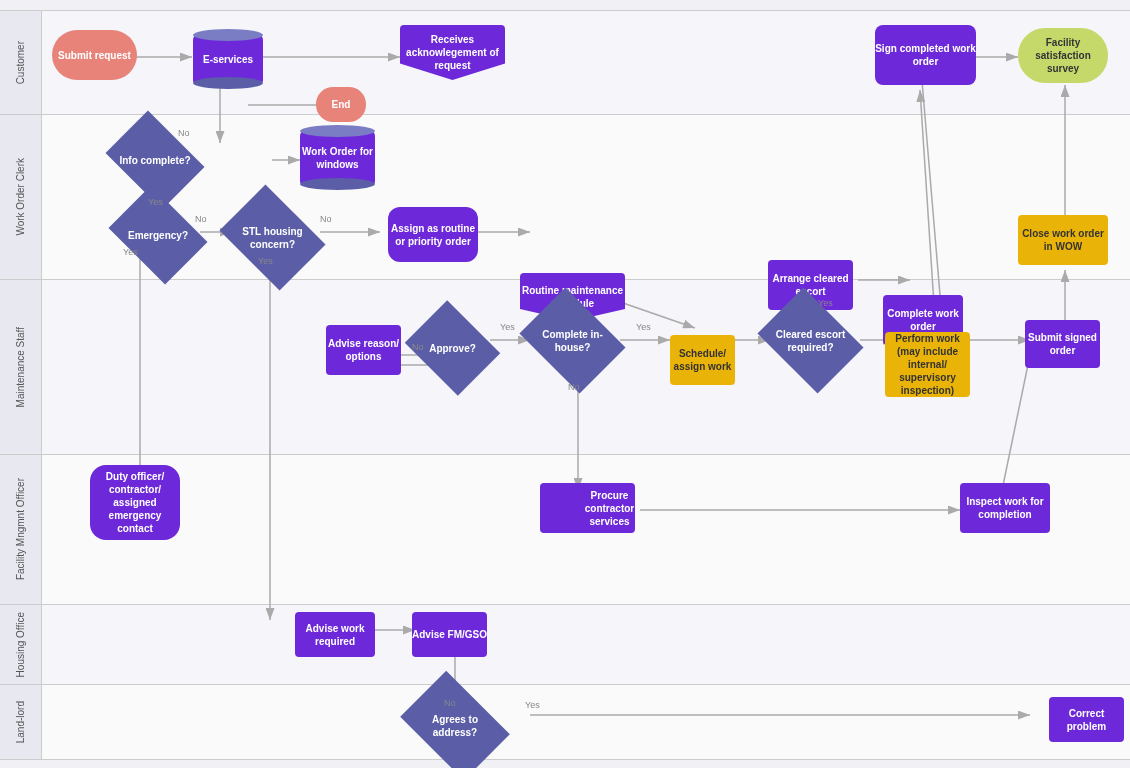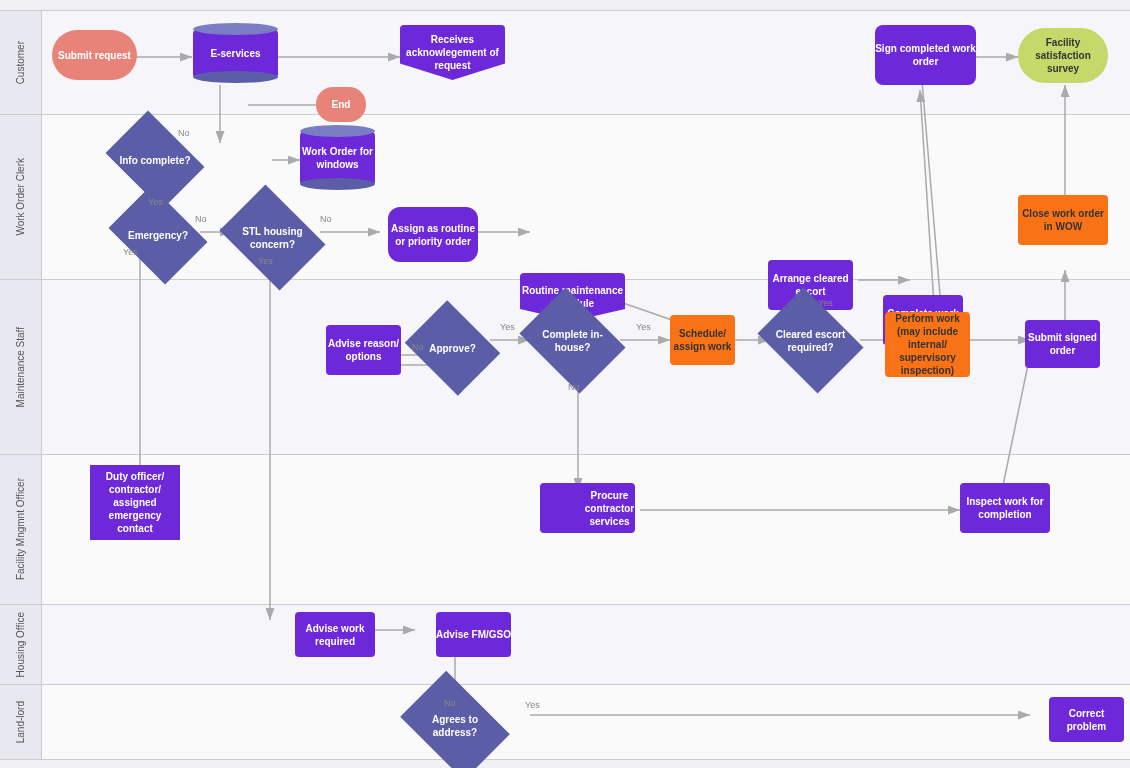--- a/index.html
+++ b/index.html
@@ -32,23 +32,24 @@
       line-height: 1.3;
     }
 
     .rect-purple {
       background: #6d28d9;
       color: white;
       border-radius: 4px;
     }
 
     .rect-green {
-      background: #f97316;
+      background: #eab308;
       color: #333;
       border-radius: 4px;
+      margin-top: 20px;
     }
 
     .oval-pink {
       background: #e8837a;
       color: white;
       border-radius: 50%;
     }
 
     .oval-green {
       background: #c5d96b;
@@ -199,21 +200,21 @@
 
     <line class="arrow-line" x1="600" y1="295" x2="695" y2="328"></line>
 
     <line class="arrow-line" x1="935" y1="320" x2="920" y2="90"></line>
   </svg>
 
   <div class="shape oval-pink" style="left:52px;top:30px;width:85px;height:50px;border-radius:25px;">
     <span>Submit request</span>
   </div>
 
-  <div class="shape rect-purple" style="left:193px;top:28px;width:85px;height:50px;border-radius:6px 6px 4px 4px;position:absolute;">
+  <div class="shape rect-purple" style="left:193px;top:34px;width:70px;height:50px;border-radius:6px 6px 4px 4px;position:absolute;">
     <div style="position:absolute;top:-5px;left:0;right:0;height:12px;background:#7a7dc4;border-radius:50%;"></div>
     <span style="position:relative;z-index:1;">E-services</span>
     <div style="position:absolute;bottom:-5px;left:0;right:0;height:12px;background:#5b5ea6;border-radius:50%;"></div>
   </div>
 
   <div class="shape rect-purple" style="left:400px;top:25px;width:105px;height:55px;border-radius:4px;clip-path:polygon(0% 0%, 100% 0%, 100% 70%, 50% 100%, 0% 70%);">
     <span>Receives acknowlegement of request</span>
   </div>
 
   <div class="shape rect-purple" style="left:875px;top:25px;width:101px;height:60px;border-radius:8px;">
@@ -307,29 +308,29 @@
   </div>
 
   <div class="shape rect-purple" style="left:540px;top:483px;width:95px;height:50px;border-radius:4px;padding-left:44px;">
     <span>Procure contractor services</span>
   </div>
 
   <div class="shape rect-purple" style="left:960px;top:483px;width:90px;height:50px;border-radius:4px;">
     <span>Inspect work for completion</span>
   </div>
 
-  <div class="shape rect-purple" style="left:90px;top:465px;width:90px;height:75px;border-radius:0;">
+  <div class="shape rect-purple" style="left:90px;top:465px;width:90px;height:75px;border-radius:16px;">
     <span>Duty officer/ contractor/ assigned emergency contact</span>
   </div>
 
   <div class="shape rect-purple" style="left:295px;top:612px;width:80px;height:45px;border-radius:4px;">
     <span>Advise work required</span>
   </div>
 
-  <div class="shape rect-purple" style="left:436px;top:612px;width:75px;height:45px;border-radius:4px;">
+  <div class="shape rect-purple" style="left:412px;top:612px;width:75px;height:45px;border-radius:4px;">
     <span>Advise FM/GSO</span>
   </div>
 
   <div class="shape diamond diamond-purple" style="left:410px;top:693px;width:90px;height:65px;">
     <div class="diamond-inner" style="color:white;">
         <span>Agrees to address?</span>
       </div>
   </div>
 
   <div class="shape rect-purple" style="left:1030px;top:697px;width:75px;height:45px;border-radius:4px;margin-left:19px;">

